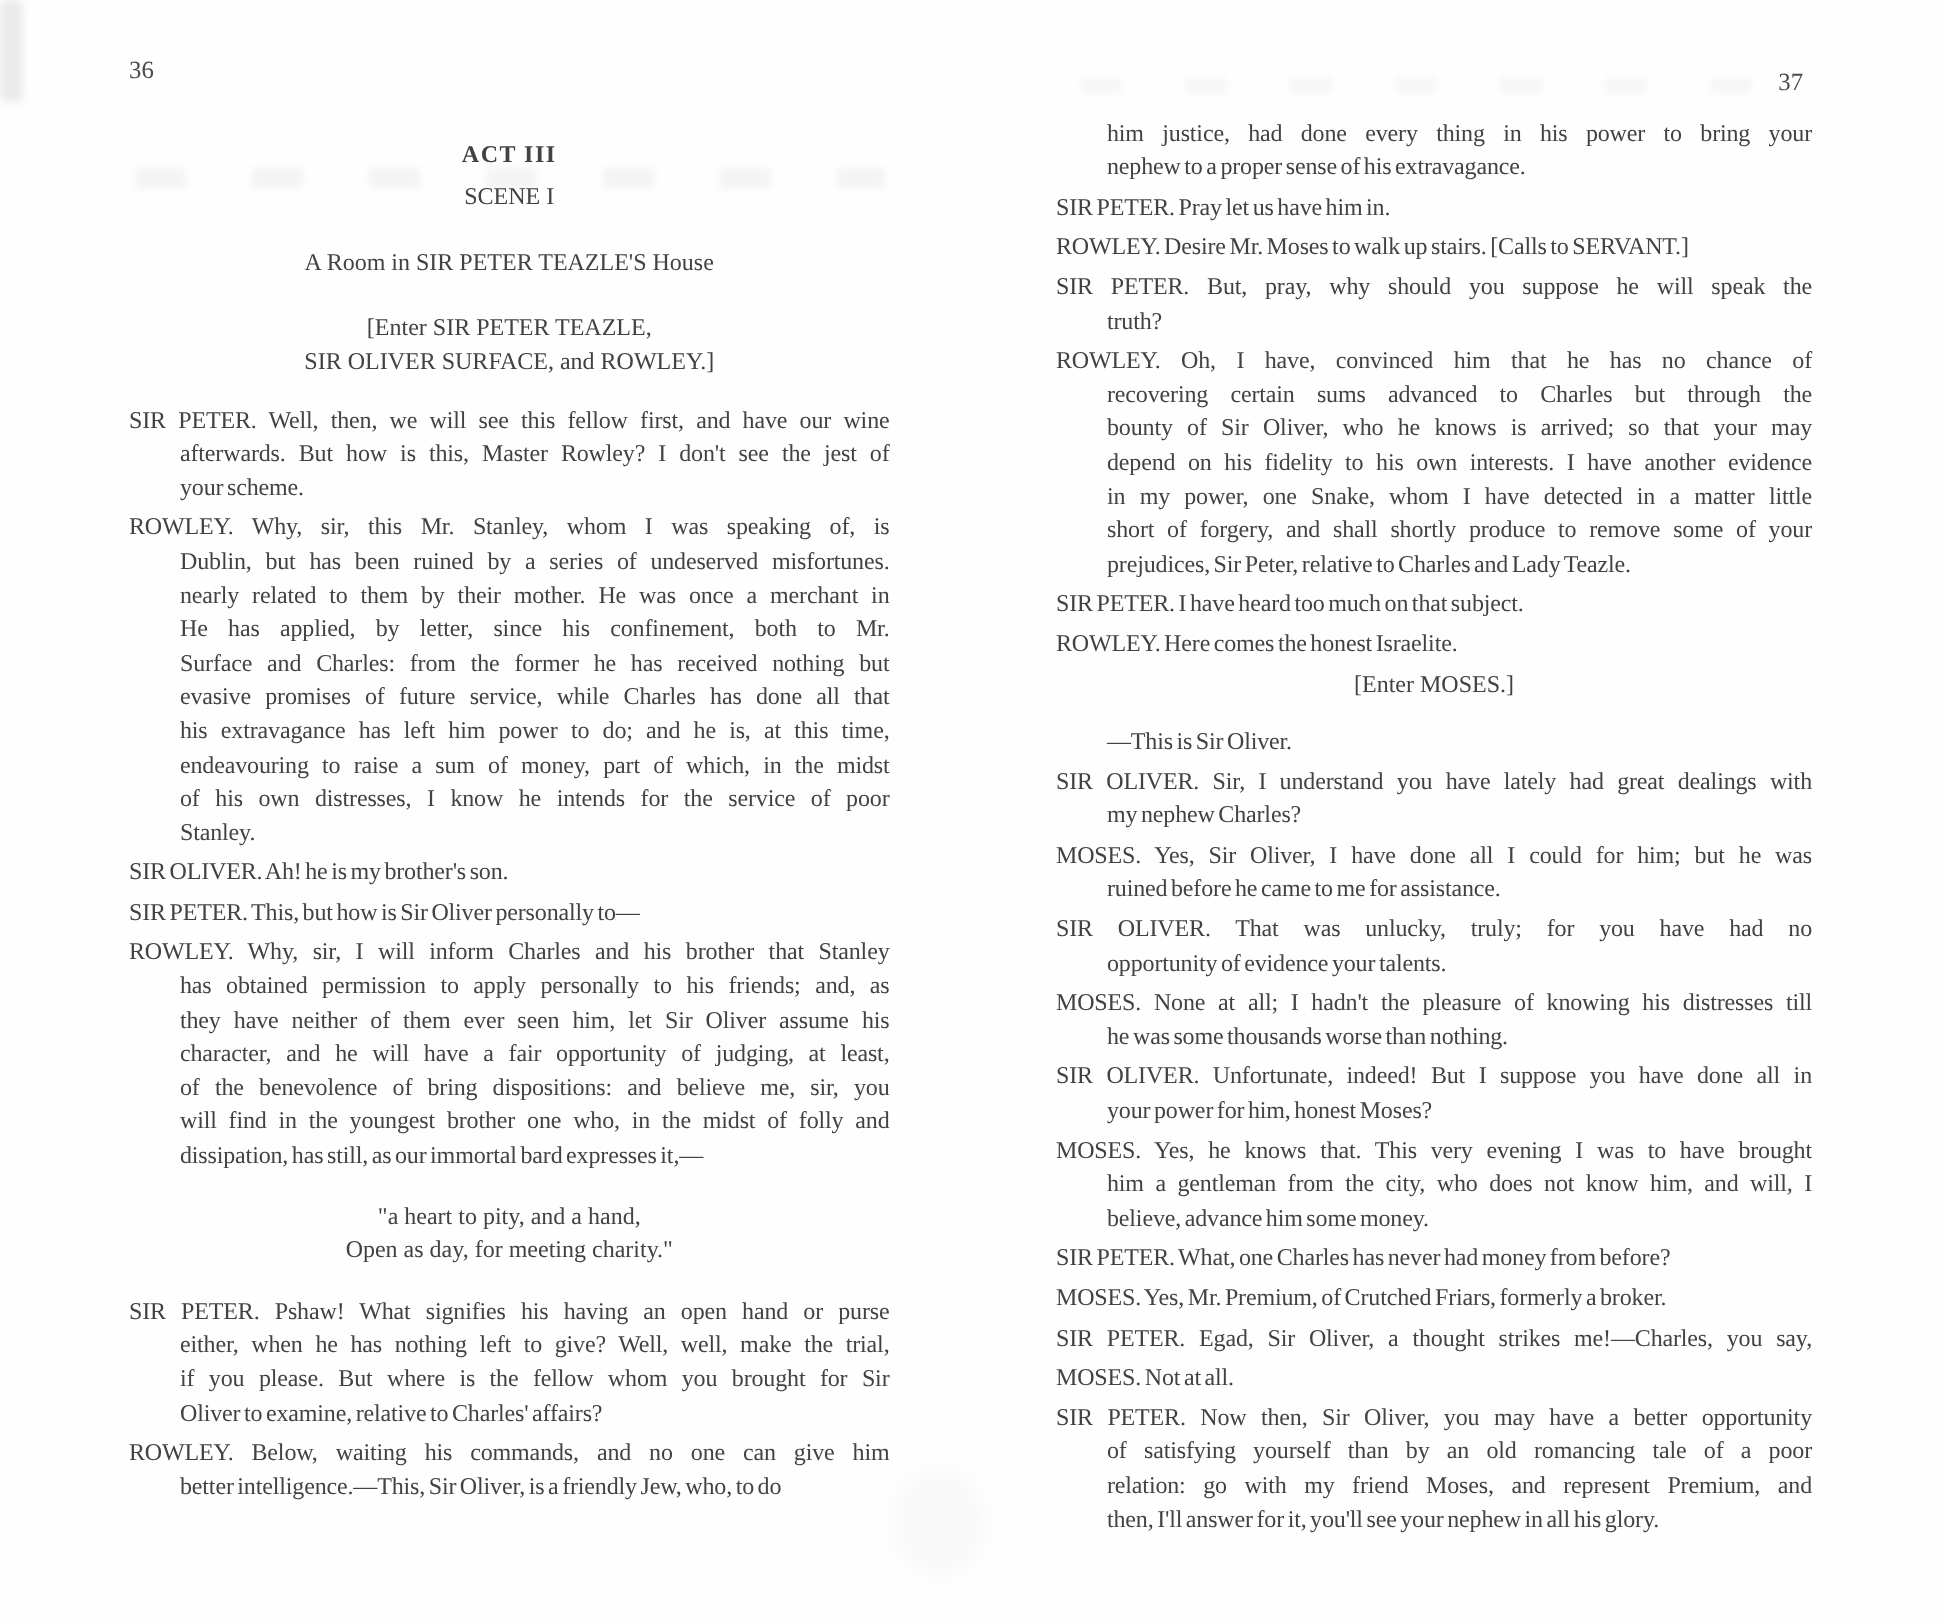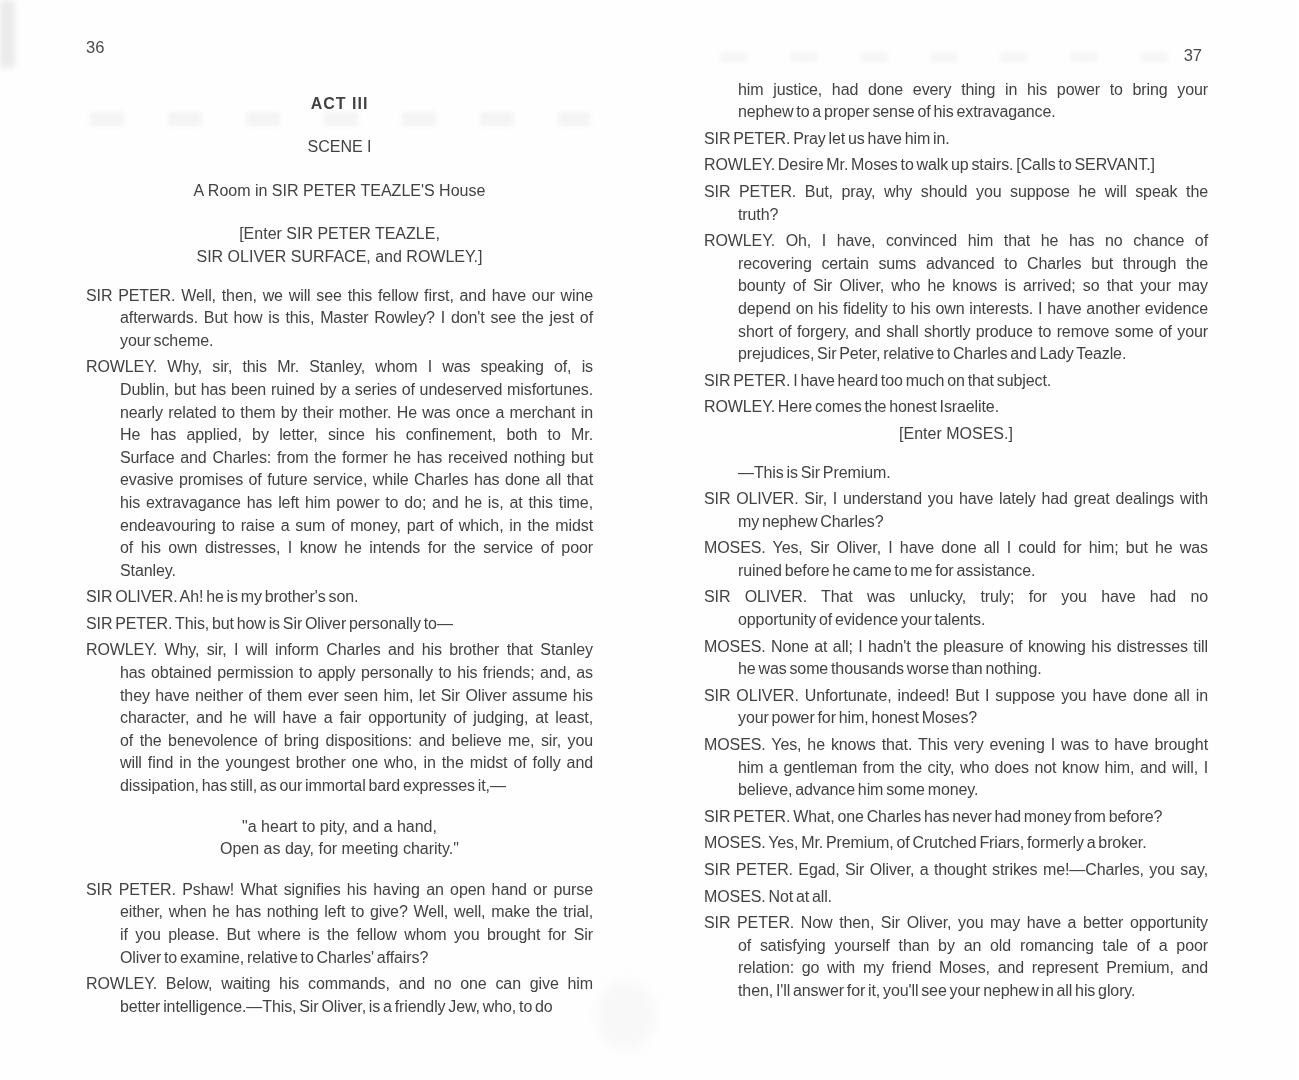--- a/index.html
+++ b/index.html
@@ -6,21 +6,21 @@
     margin: 0;
     padding: 0;
     background: #ffffff;
   }
   #screen {
     position: relative;
     width: 1296px;
     height: 1080px;
     background: #fefefe;
     overflow: hidden;
-    font-family: Liberation Sans, sans-serif;
+    font-family: Liberation Serif, serif;
   }
   .page {
     position: absolute;
     font-size: 16px;
     line-height: 22.6px;
     color: #424242;
   }
   #page-left  { left: 82px;  top: 36px; width: 515px; }
   #page-right { left: 700px; top: 44px; width: 512px; }
 
@@ -33,21 +33,21 @@
     text-align: justify;
     text-align-last: justify;
     word-spacing: -1.5px;
     letter-spacing: -0.1px;
     white-space: normal;
   }
   .line.last { text-align-last: left; }
   .line.indent { padding-left: 34px; }
   .cline { text-align: center; }
 
-  .block-act-heading { text-align: center; font-weight: bold; letter-spacing: 1px; margin-bottom: 21px; }
+  .block-act-heading { text-align: center; font-weight: bold; letter-spacing: 1px; margin-bottom: 6px; }
   .block-scene-heading, .block-setting-line { text-align: center; margin-bottom: 21px; }
   .block-stage-direction { text-align: center; margin-top: 0; margin-bottom: 16px; }
   .block-verse-quote { text-align: center; margin-top: 18px; margin-bottom: 18px; }
   .block-speech, .block-speech-continuation { margin: 4px; }
 
   
   .artifact { position: absolute; pointer-events: none; }
   #artifact-left-edge {
     left: 0; top: 1012; width: 15px; height: 68px;
     background: rgba(130,130,130,0.16);
@@ -158,34 +158,35 @@
         </div>
         <div class="block block-speech">
           <div class="line">SIR PETER. But, pray, why should you suppose he will speak the</div>
           <div class="line last indent">truth?</div>
         </div>
         <div class="block block-speech">
           <div class="line">ROWLEY. Oh, I have, convinced him that he has no chance of</div>
           <div class="line indent">recovering certain sums advanced to Charles but through the</div>
           <div class="line indent">bounty of Sir Oliver, who he knows is arrived; so that your may</div>
           <div class="line indent">depend on his fidelity to his own interests. I have another evidence</div>
+          <div class="line indent">in my power, one Snake, whom I have detected in a matter little</div>
           <div class="line indent">short of forgery, and shall shortly produce to remove some of your</div>
           <div class="line last indent">prejudices, Sir Peter, relative to Charles and Lady Teazle.</div>
         </div>
         <div class="block block-speech">
           <div class="line last">SIR PETER. I have heard too much on that subject.</div>
         </div>
         <div class="block block-speech">
           <div class="line last">ROWLEY. Here comes the honest Israelite.</div>
         </div>
         <div class="block block-stage-direction">
           <div class="cline">[Enter MOSES.]</div>
         </div>
         <div class="block block-speech-continuation">
-          <div class="line last indent">—This is Sir Premium.</div>
+          <div class="line last indent">—This is Sir Oliver.</div>
         </div>
         <div class="block block-speech">
           <div class="line">SIR OLIVER. Sir, I understand you have lately had great dealings with</div>
           <div class="line last indent">my nephew Charles?</div>
         </div>
         <div class="block block-speech">
           <div class="line">MOSES. Yes, Sir Oliver, I have done all I could for him; but he was</div>
           <div class="line last indent">ruined before he came to me for assistance.</div>
         </div>
         <div class="block block-speech">

